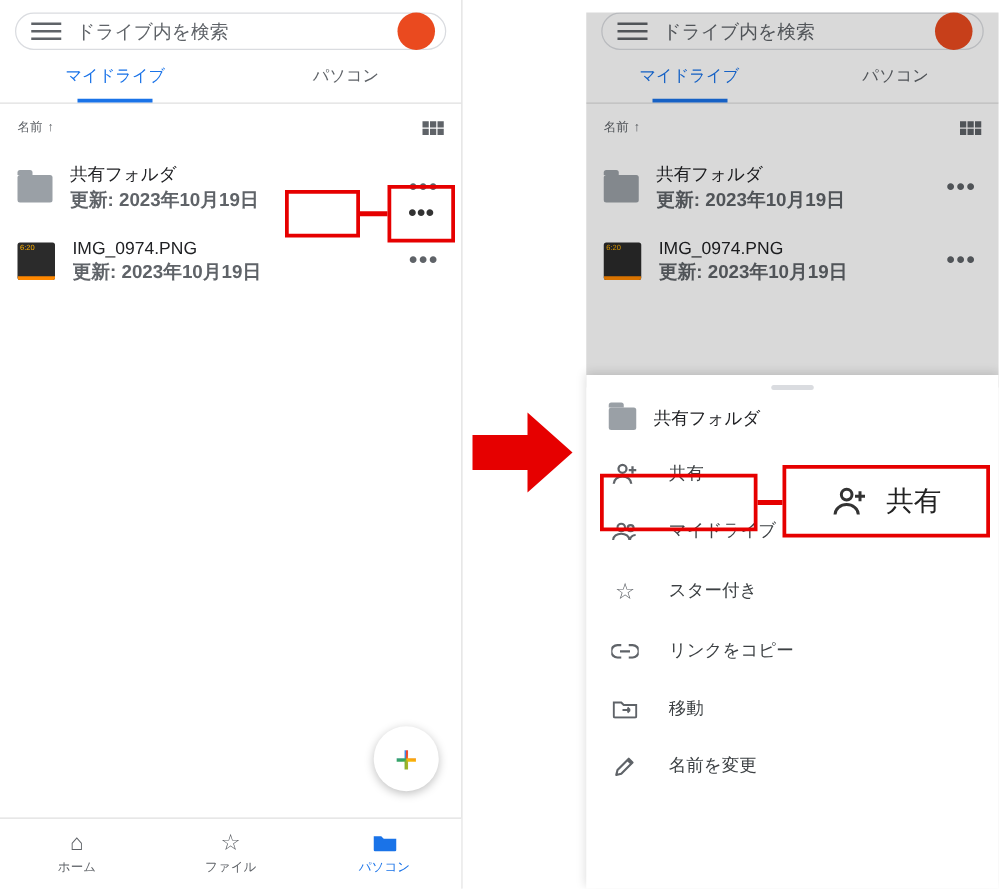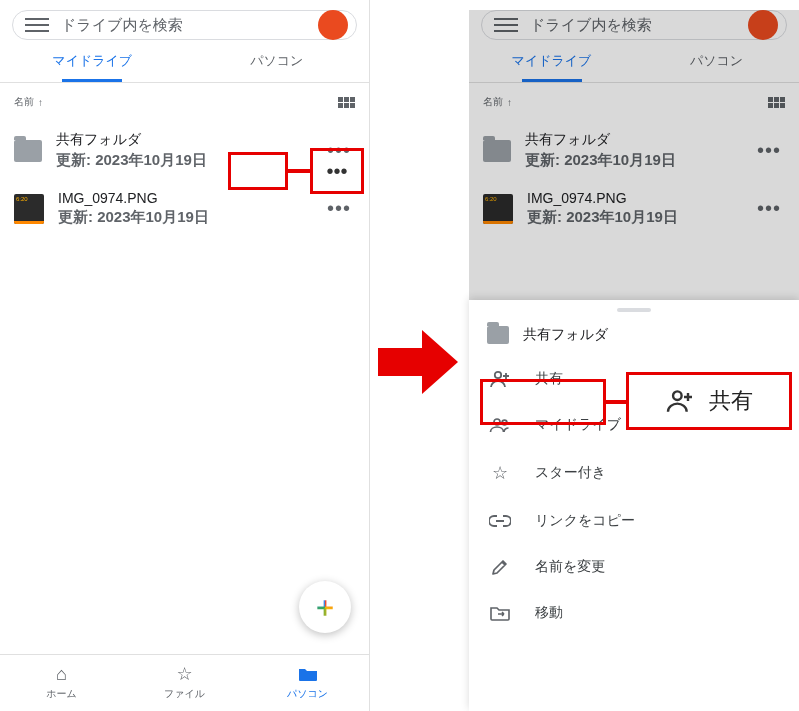--- a/index.html
+++ b/index.html
@@ -229,34 +229,34 @@
     <div class="sheet-item">
       <span class="ic">
           <svg width="22" height="12" viewBox="0 0 22 12">
             <path d="M8 1H5a5 5 0 0 0 0 10h3M14 1h3a5 5 0 0 1 0 10h-3M7 6h8" fill="none" stroke="#5f6368" stroke-width="1.8"></path>
           </svg>
         </span>
       <span>リンクをコピー</span>
     </div>
     <div class="sheet-item">
       <span class="ic">
-          <svg width="18" height="18" viewBox="0 0 18 18">
-            <path d="M2 16l1-4L12 3l3 3-9 9-4 1zM11 4l3 3" fill="none" stroke="#5f6368" stroke-width="1.7" stroke-linejoin="round"></path>
-          </svg>
-        </span>
-      <span>名前を変更</span>
-    </div>
-    <div class="sheet-item">
-      <span class="ic">
           <svg width="20" height="16" viewBox="0 0 20 16">
             <path d="M1 3h6l2 2h10v9a1 1 0 0 1-1 1H2a1 1 0 0 1-1-1z" fill="none" stroke="#5f6368" stroke-width="1.6"></path>
             <path d="M8 9h6m0 0l-2-2m2 2l-2 2" fill="none" stroke="#5f6368" stroke-width="1.5"></path>
           </svg>
         </span>
       <span>移動</span>
+    </div>
+    <div class="sheet-item">
+      <span class="ic">
+          <svg width="18" height="18" viewBox="0 0 18 18">
+            <path d="M2 16l1-4L12 3l3 3-9 9-4 1zM11 4l3 3" fill="none" stroke="#5f6368" stroke-width="1.7" stroke-linejoin="round"></path>
+          </svg>
+        </span>
+      <span>名前を変更</span>
     </div>
   </div>
 </div>
 
 <div class="red-box" style="left:480px; top:379px; width:126px; height:46px;"></div>
 <div class="red-conn" style="left:606px; top:400px; width:20px; height:4px;"></div>
 <div class="red-box" style="left:626px; top:372px; width:166px; height:58px; display:flex; align-items:center; justify-content:center; gap:14px;">
   <span>
       <svg width="30" height="24" viewBox="0 0 22 18">
         <circle cx="9" cy="5" r="3.2" fill="none" stroke="#333" stroke-width="1.8"></circle>

